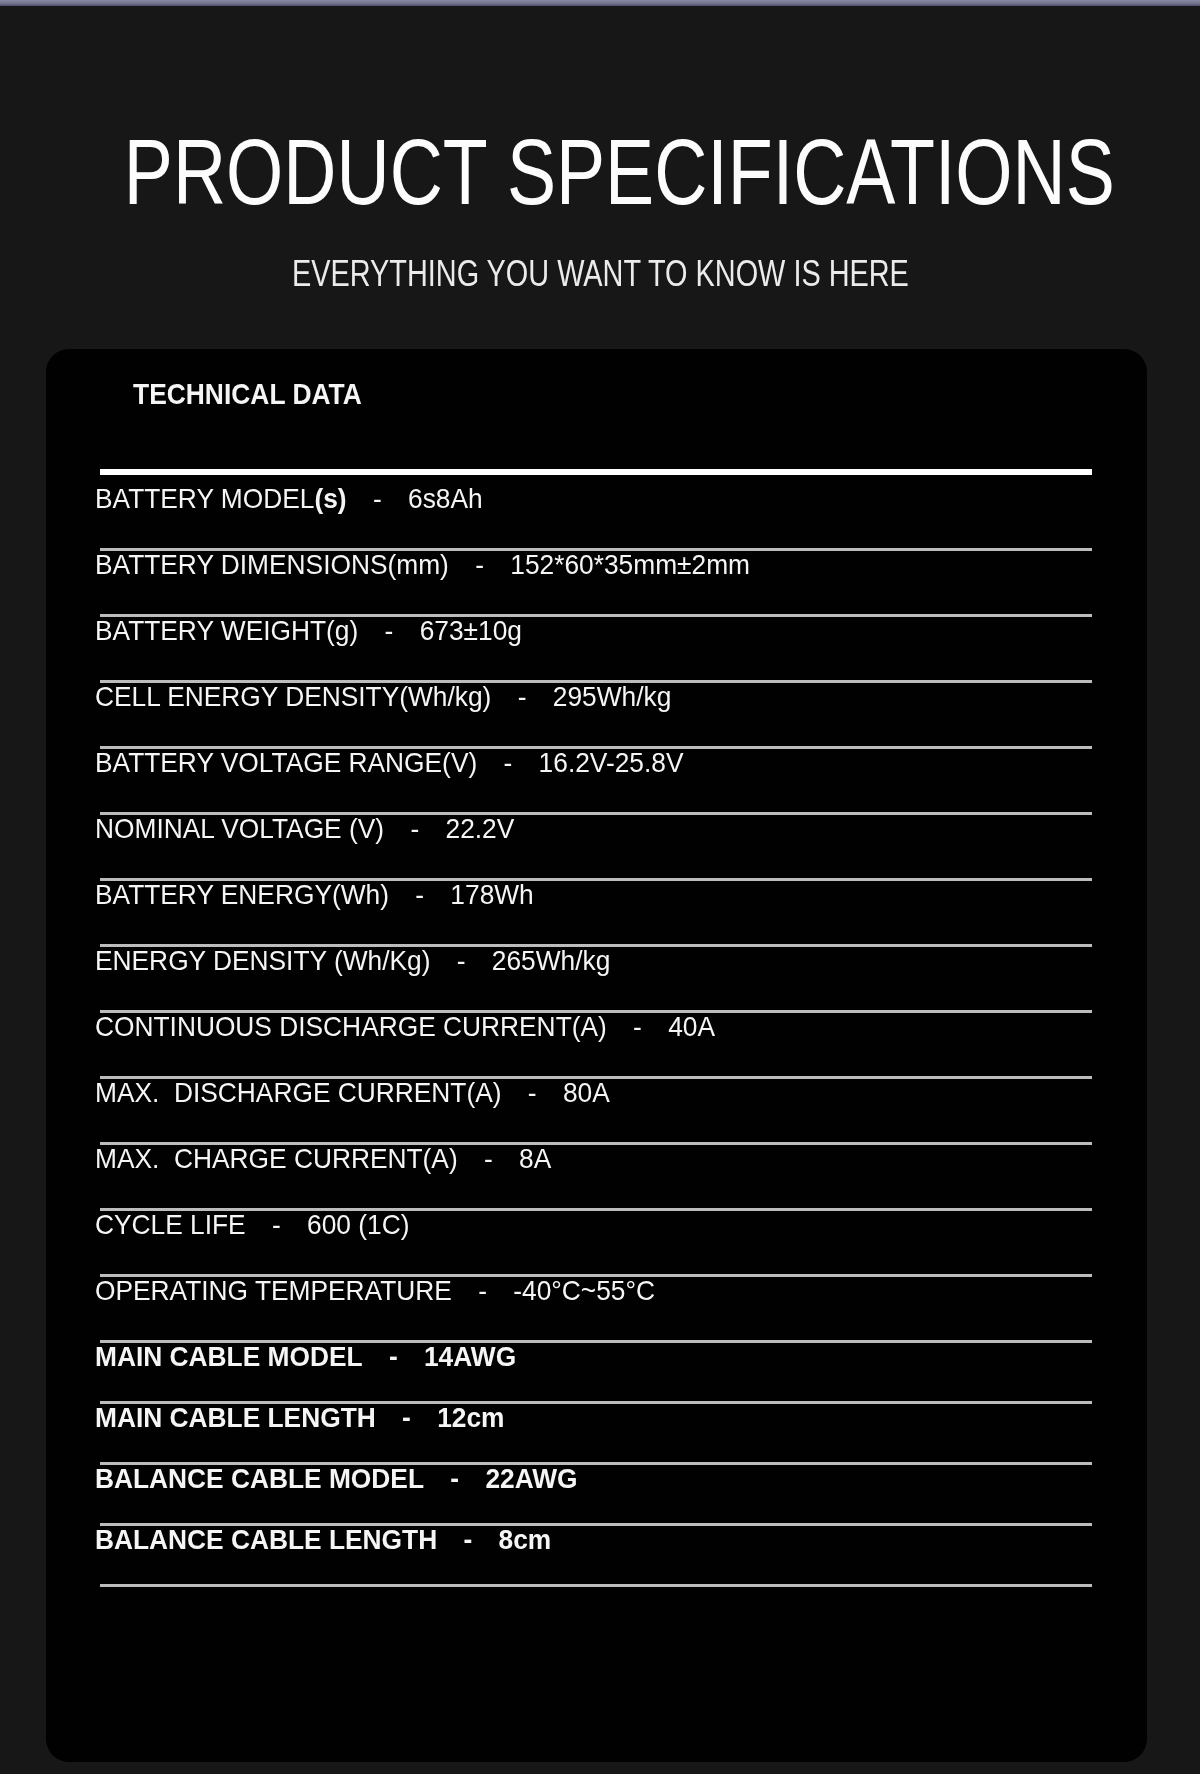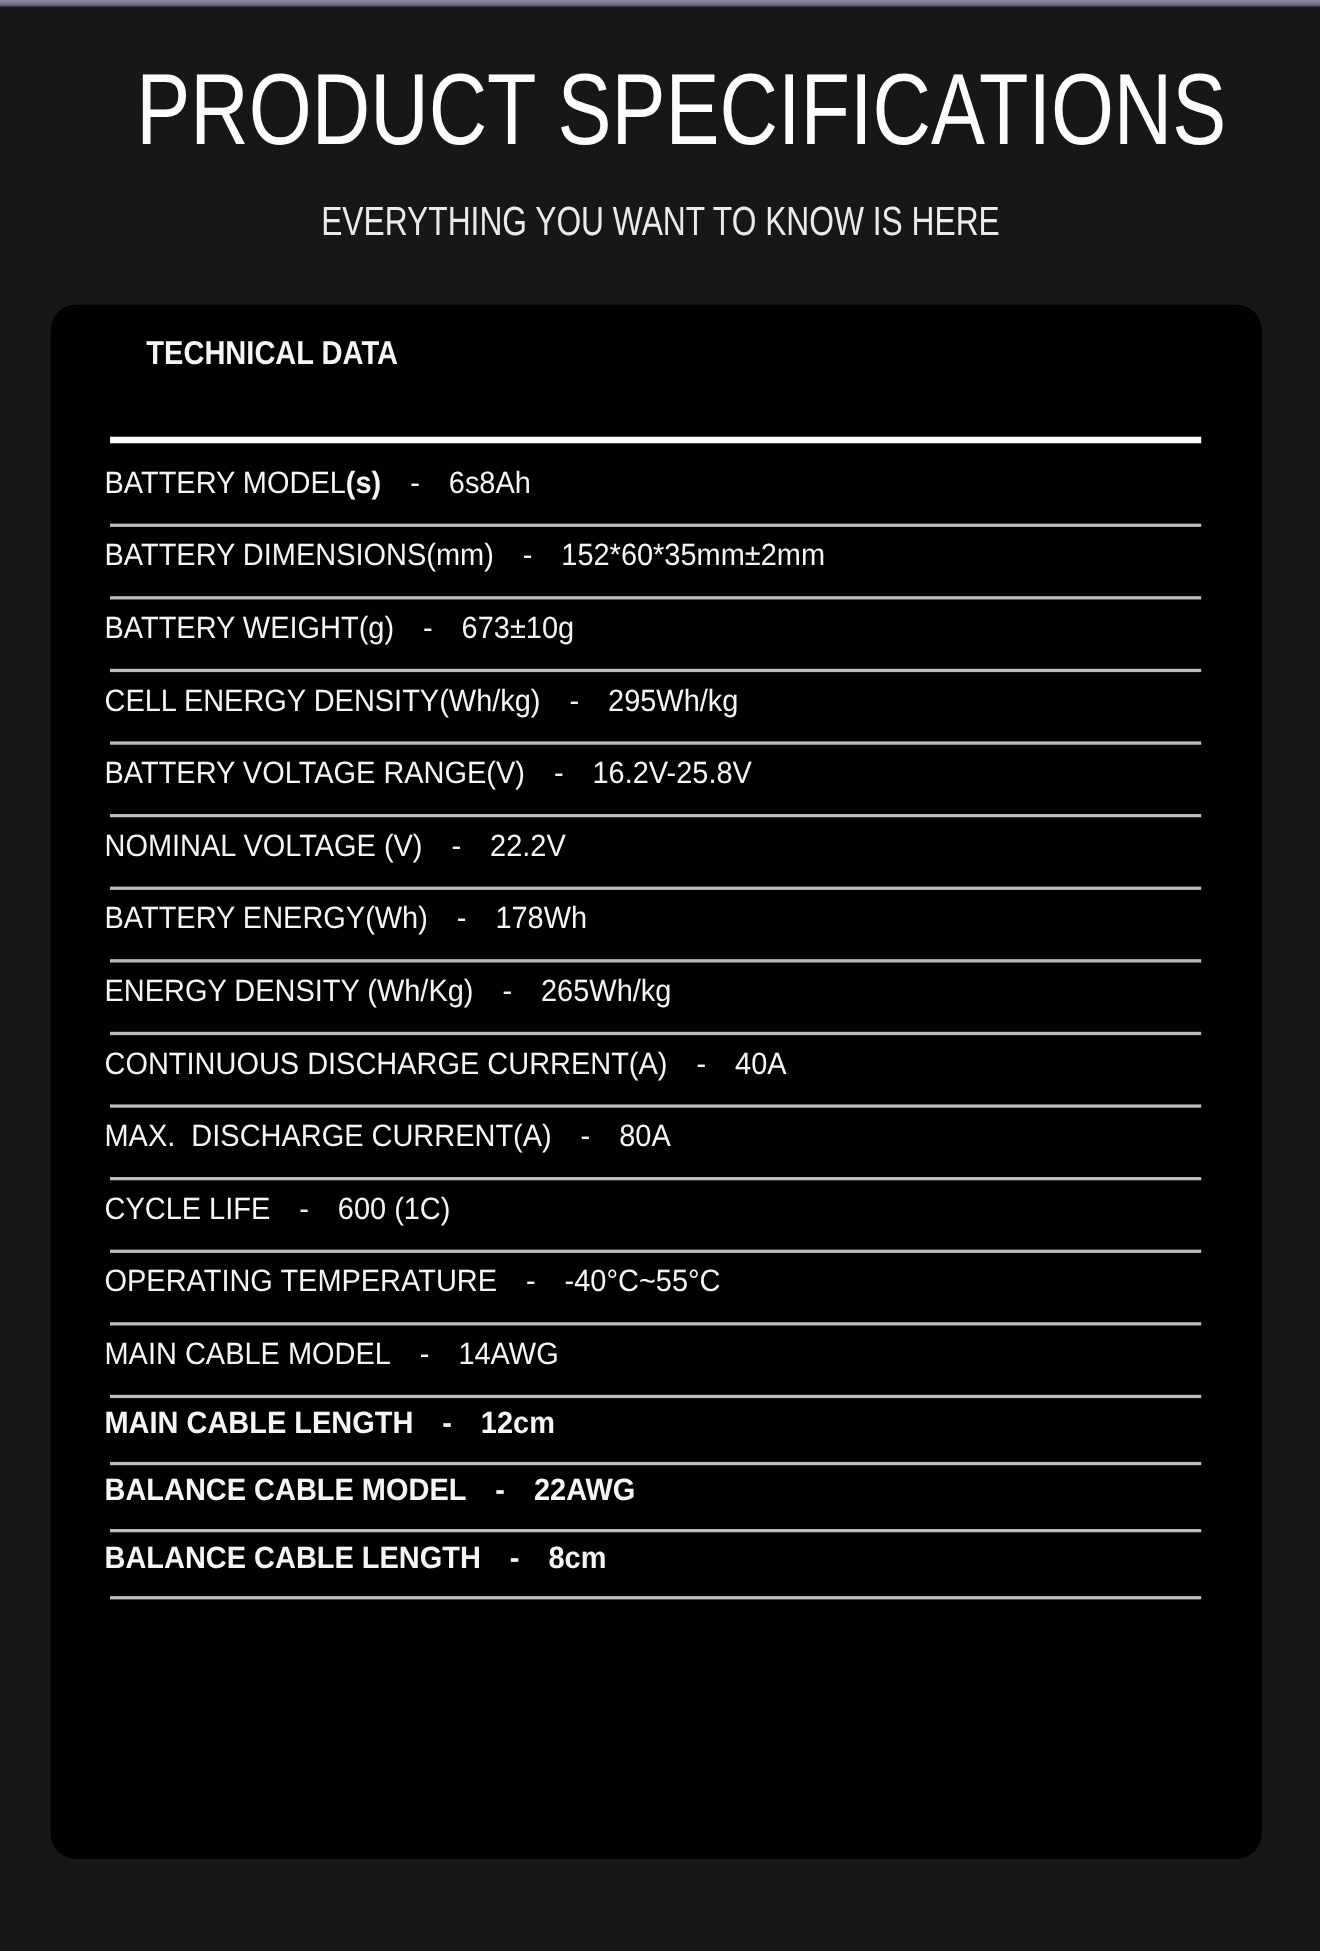--- a/index.html
+++ b/index.html
@@ -17,21 +17,21 @@
     background:var(--page-bg);
     color:var(--text);
     font-family:"Liberation Sans","DejaVu Sans",sans-serif;
     overflow:hidden;
   }
   .top-bar {
     height:6px;
     background:linear-gradient(180deg,#8a8aa5 0%, var(--top-bar) 55%, #4e4e68 100%);
   }
   .page-header { text-align:center; }
-  .title-row { padding-top:48px; font-size:0; }
+  .title-row { padding-top:120px; font-size:0; }
   .subtitle-row { padding-top:37px; font-size:0;text-decoration:underline; }
   .page-title {
     display:inline-block; vertical-align:top;
     font-size:92px; line-height:92px; font-weight:400;
     color:#fcfcfc; white-space:pre;
     transform:scaleX(0.80); transform-origin:50% 0;
   }
   .page-subtitle {
     display:inline-block; vertical-align:top;
     font-size:37px; line-height:37px; font-weight:400;
@@ -46,21 +46,21 @@
     padding:0 55px 0 54px;
   }
   .card-heading { margin-top:54px; font-size:30px; line-height:30px; font-weight:700; white-space:pre; }
   .card-heading .squeeze {
     display:inline-block; transform:scaleX(0.88); transform-origin:0 50%; white-space:pre;
   }
   .heading-rule { margin-top:30px; height:6px; background:var(--rule); }
   .spec-table { margin-top:10px; }
   .spec-row {
     height:66px;
-    display:flex; align-items:center;
+    display:flex; align-items:flex-start;
     border-bottom:3px solid var(--divider);
     padding-bottom:12px;
   }
   .spec-row:nth-child(n+14) { height:61px;font-weight:bold; }
   .row-line {
     display:inline-block;
     font-size:28px; line-height:28px;
     white-space:pre;
     transform:scaleX(0.94); transform-origin:0 100%;
     margin-left:-5px;
@@ -122,20 +122,23 @@
   </div>
 
   <div class="spec-row">
     <span class="row-line"><span class="spec-label">CONTINUOUS DISCHARGE CURRENT(A)</span><span class="spec-label-suffix"></span><span class="spec-separator">-</span><span class="spec-value">40A</span></span>
   </div>
 
   <div class="spec-row">
     <span class="row-line"><span class="spec-label">MAX.  DISCHARGE CURRENT(A)</span><span class="spec-label-suffix"></span><span class="spec-separator">-</span><span class="spec-value">80A</span></span>
   </div>
 
+  <div class="spec-row">
+    <span class="row-line"><span class="spec-label">MAX.  CHARGE CURRENT(A)</span><span class="spec-label-suffix"></span><span class="spec-separator">-</span><span class="spec-value">8A</span></span>
+  </div>
 
   <div class="spec-row">
     <span class="row-line"><span class="spec-label">CYCLE LIFE</span><span class="spec-label-suffix"></span><span class="spec-separator">-</span><span class="spec-value">600 (1C)</span></span>
   </div>
 
   <div class="spec-row">
     <span class="row-line"><span class="spec-label">OPERATING TEMPERATURE</span><span class="spec-label-suffix"></span><span class="spec-separator">-</span><span class="spec-value">-40°C~55°C</span></span>
   </div>
 
   <div class="spec-row">

